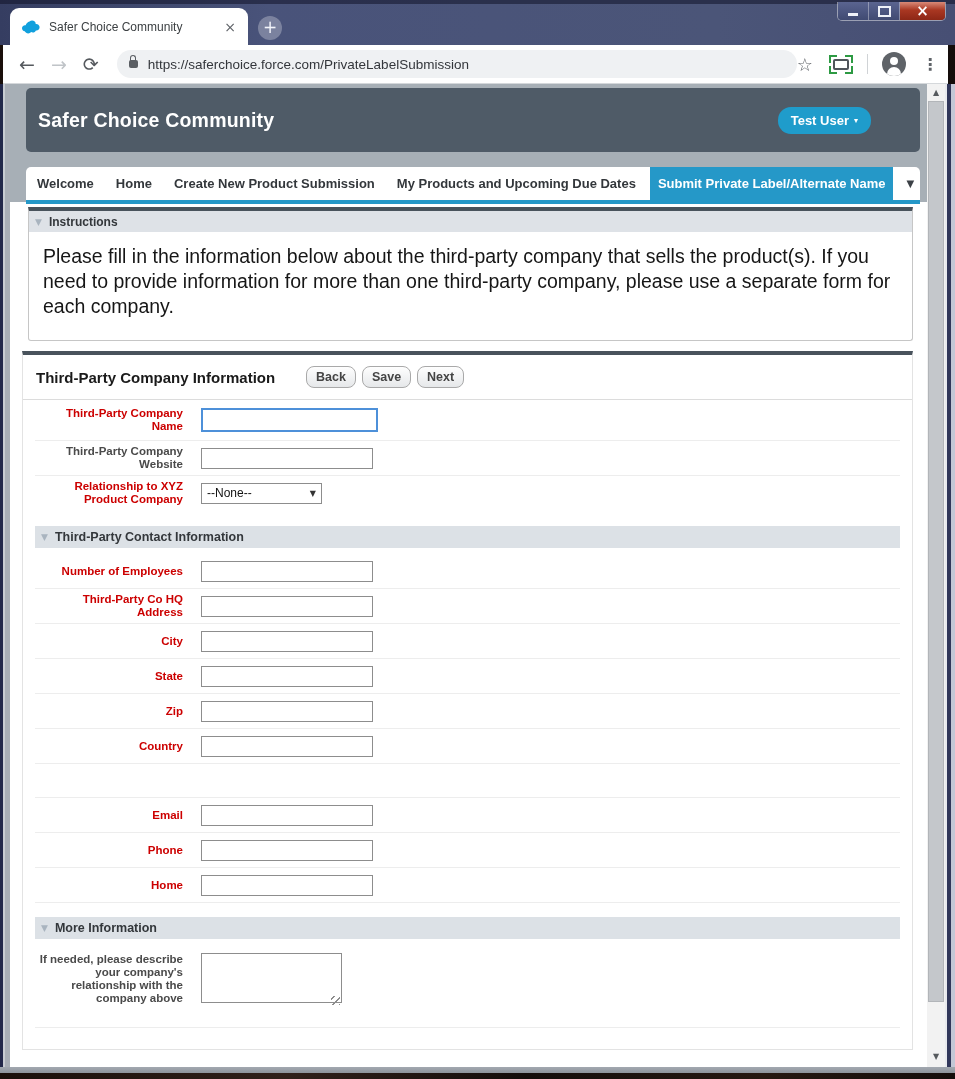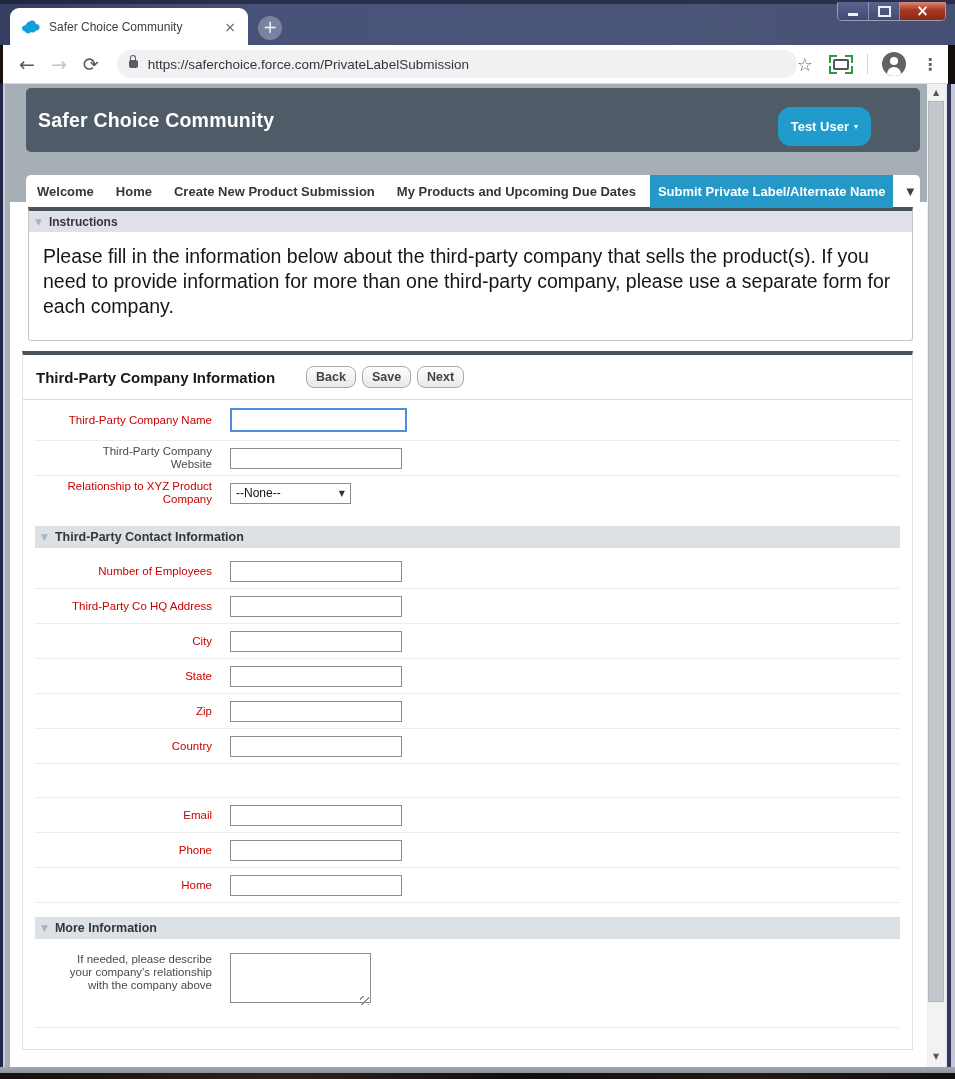--- a/index.html
+++ b/index.html
@@ -67,24 +67,24 @@
   .sb-up{top:1px;}
   .sb-down{bottom:4px;}
   .sb-thumb{position:absolute;left:1px;top:17px;width:16px;height:901px;background:#c4c7cb;border:1px solid #b2b5b9;box-sizing:border-box;}
 
   
   .viewport{position:absolute;left:10px;top:84px;width:917px;height:983px;background:#ffffff;overflow:hidden;}
   .gray-band{background:#a7afb6;padding-top:4px;height:114px;}
   .site-header{margin:0 7px 0 16px;height:64px;background:#4f5b67;border-radius:5px;
     display:flex;align-items:center;padding:0 0 0 12px;position:relative;}
   .site-title{color:#ffffff;font-size:19.5px;font-weight:bold;letter-spacing:.2px;}
-  .user-btn{position:absolute;right:49px;top:19px;height:39px;background:#1f9ccb;border-radius:13px;
+  .user-btn{position:absolute;right:49px;top:19px;height:27px;background:#1f9ccb;border-radius:13px;
     color:#fff;font-size:13px;font-weight:bold;display:flex;align-items:center;padding:0 13px;}
   .user-btn .caret{font-size:8px;margin-left:5px;}
-  .tabbar{margin:23px 7px 0 16px;height:33px;background:#ffffff;border-radius:5px 5px 0 0;
+  .tabbar{margin:15px 7px 0 16px;height:33px;background:#ffffff;border-radius:5px 5px 0 0;
     display:flex;align-items:stretch;overflow:hidden;}
   .tab{font-size:13px;font-weight:bold;color:#33373b;line-height:33px;padding:0 8px;margin:0 3px;white-space:nowrap;}
   .tab.active{background:#2598c8;color:#ffffff;margin:0 3px;}
   .nav-caret{margin-left:10px;margin-right:18px;align-self:center;font-size:10px;color:#3c4146;}
   .blue-line{margin:0 7px 0 16px;height:4px;background:#2598c8;}
   .page-body{background:#ffffff;}
 
   
   .instructions-box{margin:5px 14px 0 18px;border:1px solid #c6c6c6;border-top:4px solid #49535c;
     border-radius:0 0 3px 3px;background:#fff;}
@@ -97,21 +97,21 @@
   .form-box{margin:10px 14px 0 12px;border:1px solid #e3e3e3;border-top:4px solid #49535c;background:#fff;padding-bottom:0;}
   .form-header{display:flex;align-items:center;padding:11px 12px 11px 13px;border-bottom:1px solid #dcdcdc;}
   .form-title{font-size:15px;font-weight:bold;color:#1a1a1a;width:270px;flex:0 0 auto;}
   .btn{font-size:12.5px;font-weight:bold;color:#444;background:linear-gradient(#fefefe,#e6e8ea);
     border:1px solid #a9a9a9;border-radius:8px;padding:3px 9px;margin-right:6px;}
   .frow{display:flex;align-items:center;margin:0 12px;border-bottom:1px solid #ededed;min-height:30px;padding:2px 0;}
   .frow.tall{min-height:36px;}
   .frow.no-border{border-bottom:none;padding-bottom:18px;}
   .frow.empty-row{min-height:29px;}
   .frow.top-align{align-items:flex-start;padding-top:8px;padding-bottom:10px;min-height:64px;}
-  .flabel{width:148px;flex:0 0 auto;text-align:right;font-size:11.5px;font-weight:normal;color:#4a4a4a;line-height:13px;margin-left:29px;}
+  .flabel{width:148px;flex:0 0 auto;text-align:right;font-size:11.5px;font-weight:bold;color:#4a4a4a;line-height:13px;}
   .flabel.req{color:#cc0000;}
   .fctrl{margin-left:18px;}
   .finput{box-sizing:border-box;width:172px;height:21px;border:1px solid #8d8d8d;font-size:12px;padding:1px 3px;background:#fff;border-radius:0;outline:none;}
   .finput.focused{width:177px;height:24px;border:2px solid #4d90d9;}
   .fselect{box-sizing:border-box;width:121px;height:21px;border:1px solid #8d8d8d;background:#fff;
     display:flex;align-items:center;justify-content:space-between;padding:0 5px;font-size:12px;color:#111;}
   .fselect .caret{font-size:8px;color:#333;}
   .ftextarea{box-sizing:border-box;width:141px;height:50px;border:1px solid #8d8d8d;font-size:12px;padding:2px 3px;resize:none;position:relative;background:#fff;border-radius:0;outline:none;}
   .ta-wrap{position:relative;margin-left:18px;}
   .ta-wrap::after{content:"";position:absolute;right:2px;bottom:2px;width:9px;height:9px;

